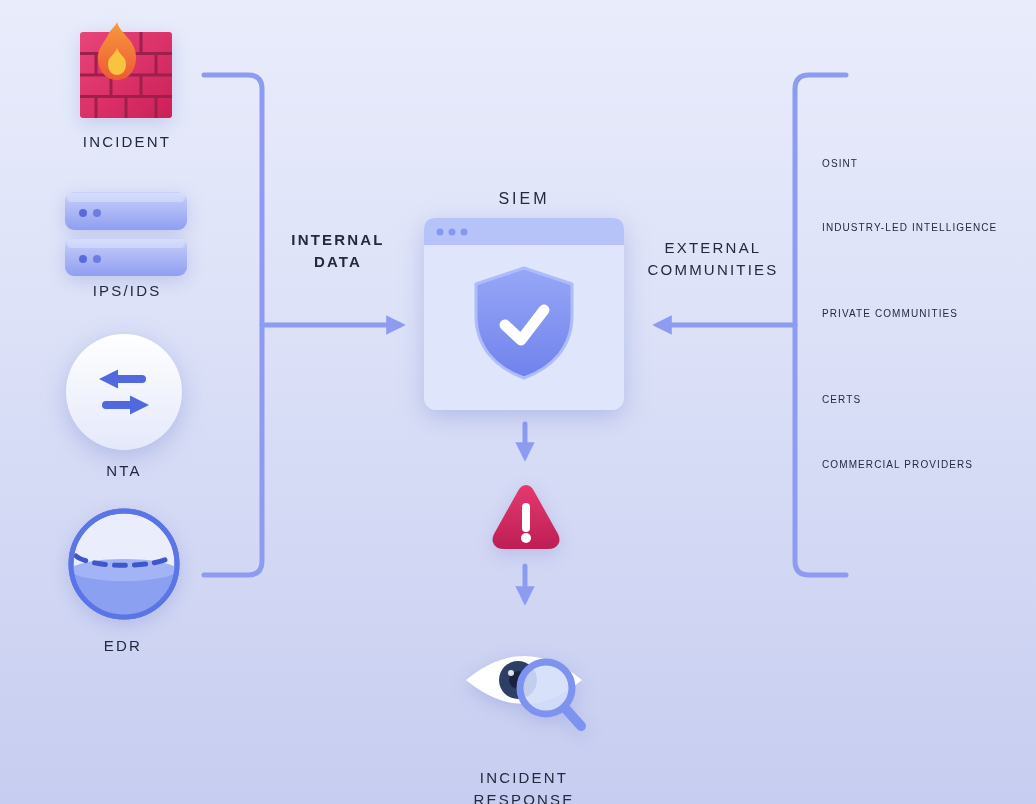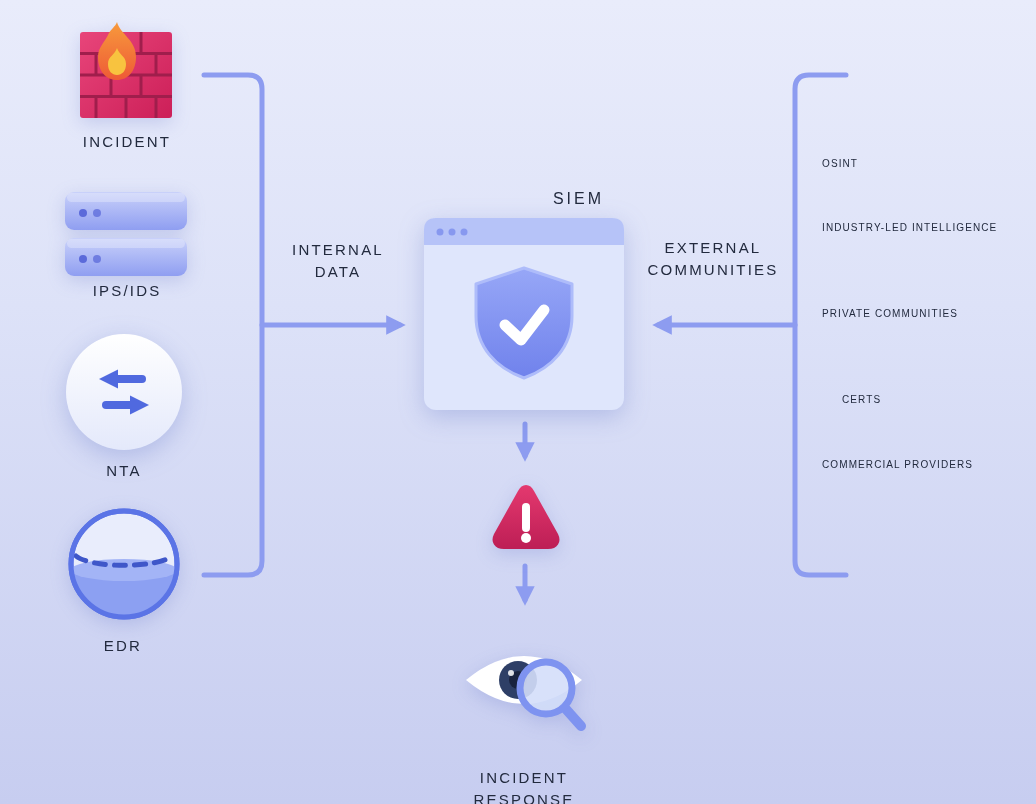--- a/index.html
+++ b/index.html
@@ -168,29 +168,29 @@
       <line x1="104" y1="71" x2="121" y2="90" stroke="#7e93f0" stroke-width="10" stroke-linecap="round"></line>
       <circle cx="86" cy="52" r="26" fill="#d4def9" fill-opacity="0.9" stroke="#7e93f0" stroke-width="7"></circle>
     </g>
   </svg>
 
   <div class="lbl" style="left:47px; top:131px; width:160px;">INCIDENT</div>
   <div class="lbl" style="left:47px; top:280px; width:160px;">IPS/IDS</div>
   <div class="lbl" style="left:44px; top:460px; width:160px;">NTA</div>
   <div class="lbl" style="left:43px; top:635px; width:160px;">EDR</div>
 
-  <div class="lbl" style="left:268px; top:239px; width:140px;">INTERNAL
+  <div class="lbl" style="left:268px; top:229px; width:140px;font-weight:bold;">INTERNAL
 DATA</div>
   <div class="lbl" style="left:640px; top:237px; width:146px;">EXTERNAL
 COMMUNITIES</div>
 
-  <div class="lbl siem-lbl" style="left:444px; top:188px; width:160px;text-align:right;">SIEM</div>
+  <div class="lbl siem-lbl" style="left:444px; top:188px; width:160px;">SIEM</div>
 
   <div class="rlbl" style="top:153px;">OSINT</div>
   <div class="rlbl" style="top:217px;">INDUSTRY-LED INTELLIGENCE</div>
   <div class="rlbl" style="top:303px;">PRIVATE COMMUNITIES</div>
-  <div class="rlbl" style="top:389px;margin-left:20px;">CERTS</div>
+  <div class="rlbl" style="top:389px;">CERTS</div>
   <div class="rlbl" style="top:454px;">COMMERCIAL PROVIDERS</div>
 
   <div class="lbl" style="left:434px; top:767px; width:180px;">INCIDENT
 RESPONSE</div>
 
 </div>
 
 </body></html>

